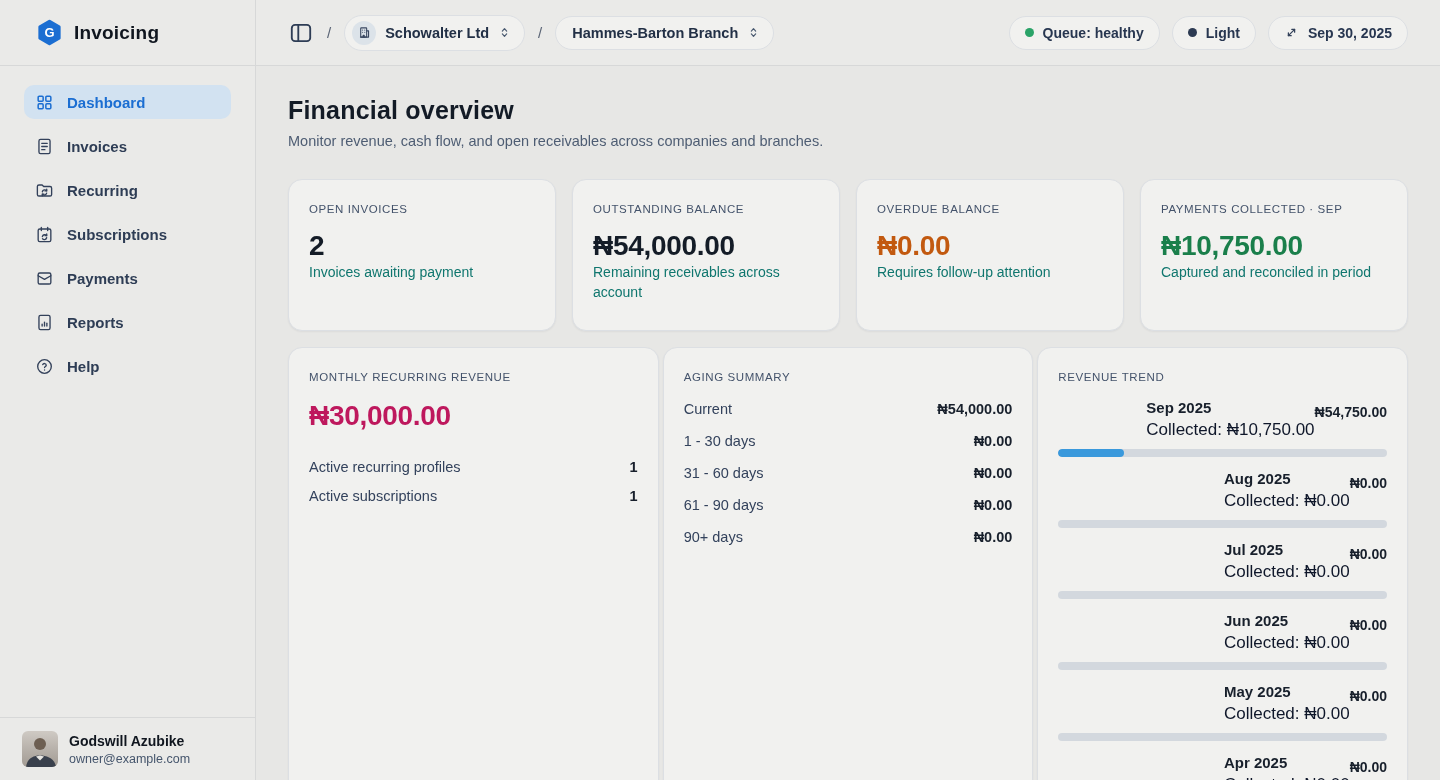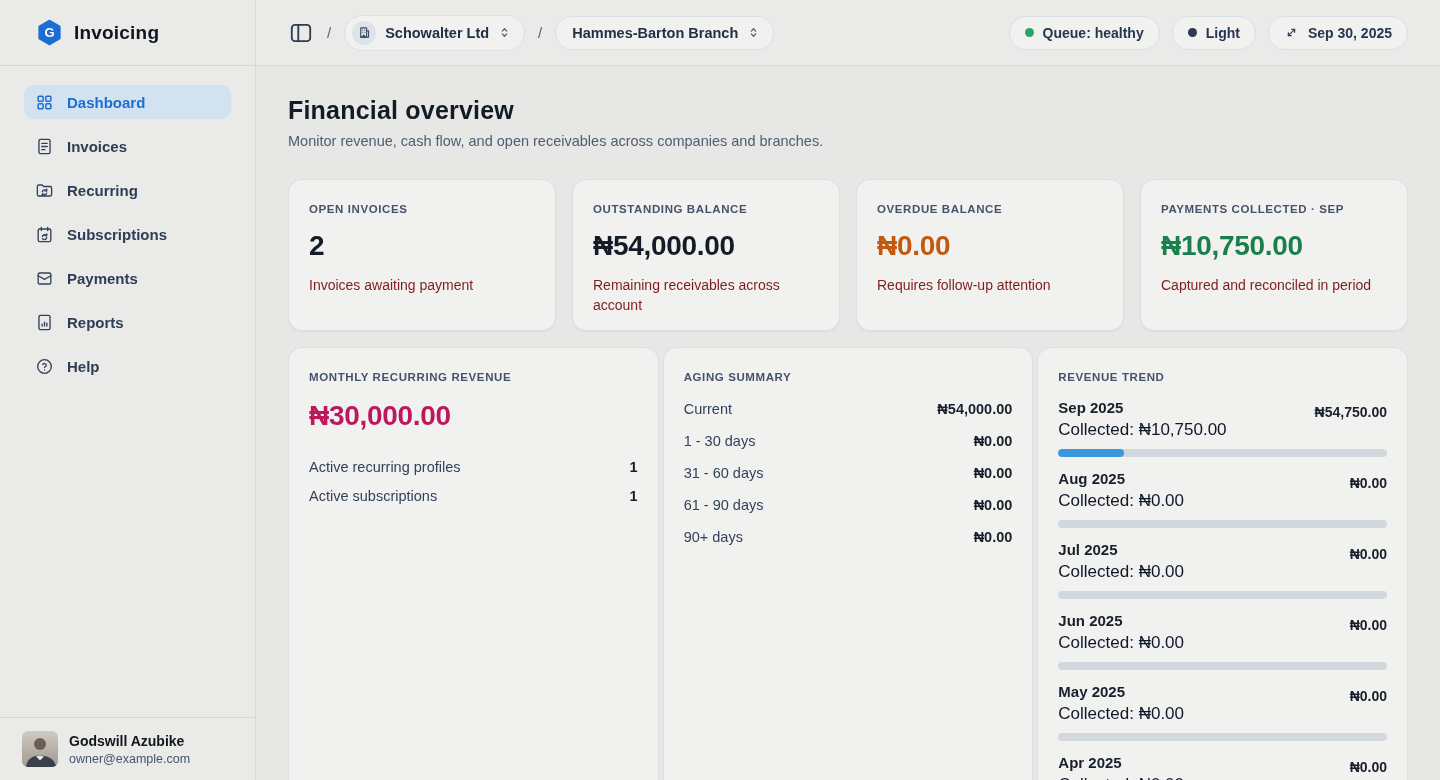--- a/index.html
+++ b/index.html
@@ -62,40 +62,40 @@
   .pill-ico{display:flex;color:#33415a}
 
   
   main{flex:1;padding:30px 32px 0;overflow:hidden}
   .page-title{font-size:25px;font-weight:800;color:#131b26;letter-spacing:.2px}
   .page-sub{margin-top:8px;font-size:14.5px;color:#4e5d73}
   .card{background:var(--bg-card);border:1px solid var(--border2);
     border-radius:14px;box-shadow:0 1px 2px rgba(20,28,40,.05)}
   .stats{display:grid;grid-template-columns:repeat(4,1fr);gap:16px;margin-top:30px}
   .stat-card{height:152px;padding:23px 20px}
-  .stat-label{font-size:11.5px;font-weight:700;letter-spacing:.6px;color:#44536b}
+  .stat-label{font-size:11.5px;font-weight:400;letter-spacing:.6px;color:#44536b}
   .stat-value{margin-top:15px;font-size:28px;font-weight:800;color:#141c27;letter-spacing:-.3px}
   .stat-value.orange{color:var(--orange)}
   .stat-value.green{color:var(--green)}
-  .stat-desc{margin-top:13px;font-size:14px;color:#7f1d1d;line-height:1.45;max-width:230px}
+  .stat-desc{font-size:14px;color:#0f766e;line-height:1.45;max-width:230px}
 
   .bottom{display:grid;grid-template-columns:repeat(3,1fr);gap:4px;margin-top:16px;height:422px}
   .panel-card{padding:23px 20px}
   .big-value{margin-top:17px;font-size:28px;font-weight:800;color:#be185d;letter-spacing:-.3px}
   .kv-rows{margin-top:27px}
   .kv-row{display:flex;justify-content:space-between;align-items:flex-start;margin-bottom:13px;
     font-size:14.5px}
   .kv-label{color:#33425c}
   .kv-value{font-weight:700;color:#18202c}
   .aging-rows{margin-top:18px}
   .aging-rows .kv-row{margin-bottom:13px;height:19px}
 
   .trend-rows{margin-top:16px}
   .trend-row{margin-bottom:13px}
-  .trend-head{display:flex;justify-content:space-between;align-items:flex-start}
+  .trend-head{display:flex;justify-content:flex-end;align-items:flex-start}
   .trend-month{font-size:15px;font-weight:800;color:#18202c}
   .trend-collected{font-size:17px;color:#0f172a;margin-top:4px}
   .trend-value{font-size:14px;font-weight:800;color:#18202c;padding-top:5px}
   .track{height:8px;border-radius:99px;background:var(--track);margin-top:9px;overflow:hidden}
   .fill{height:100%;border-radius:99px;background:var(--progress);width:0}
 </style>
 </head>
 <body>
 
 <div class="app">

